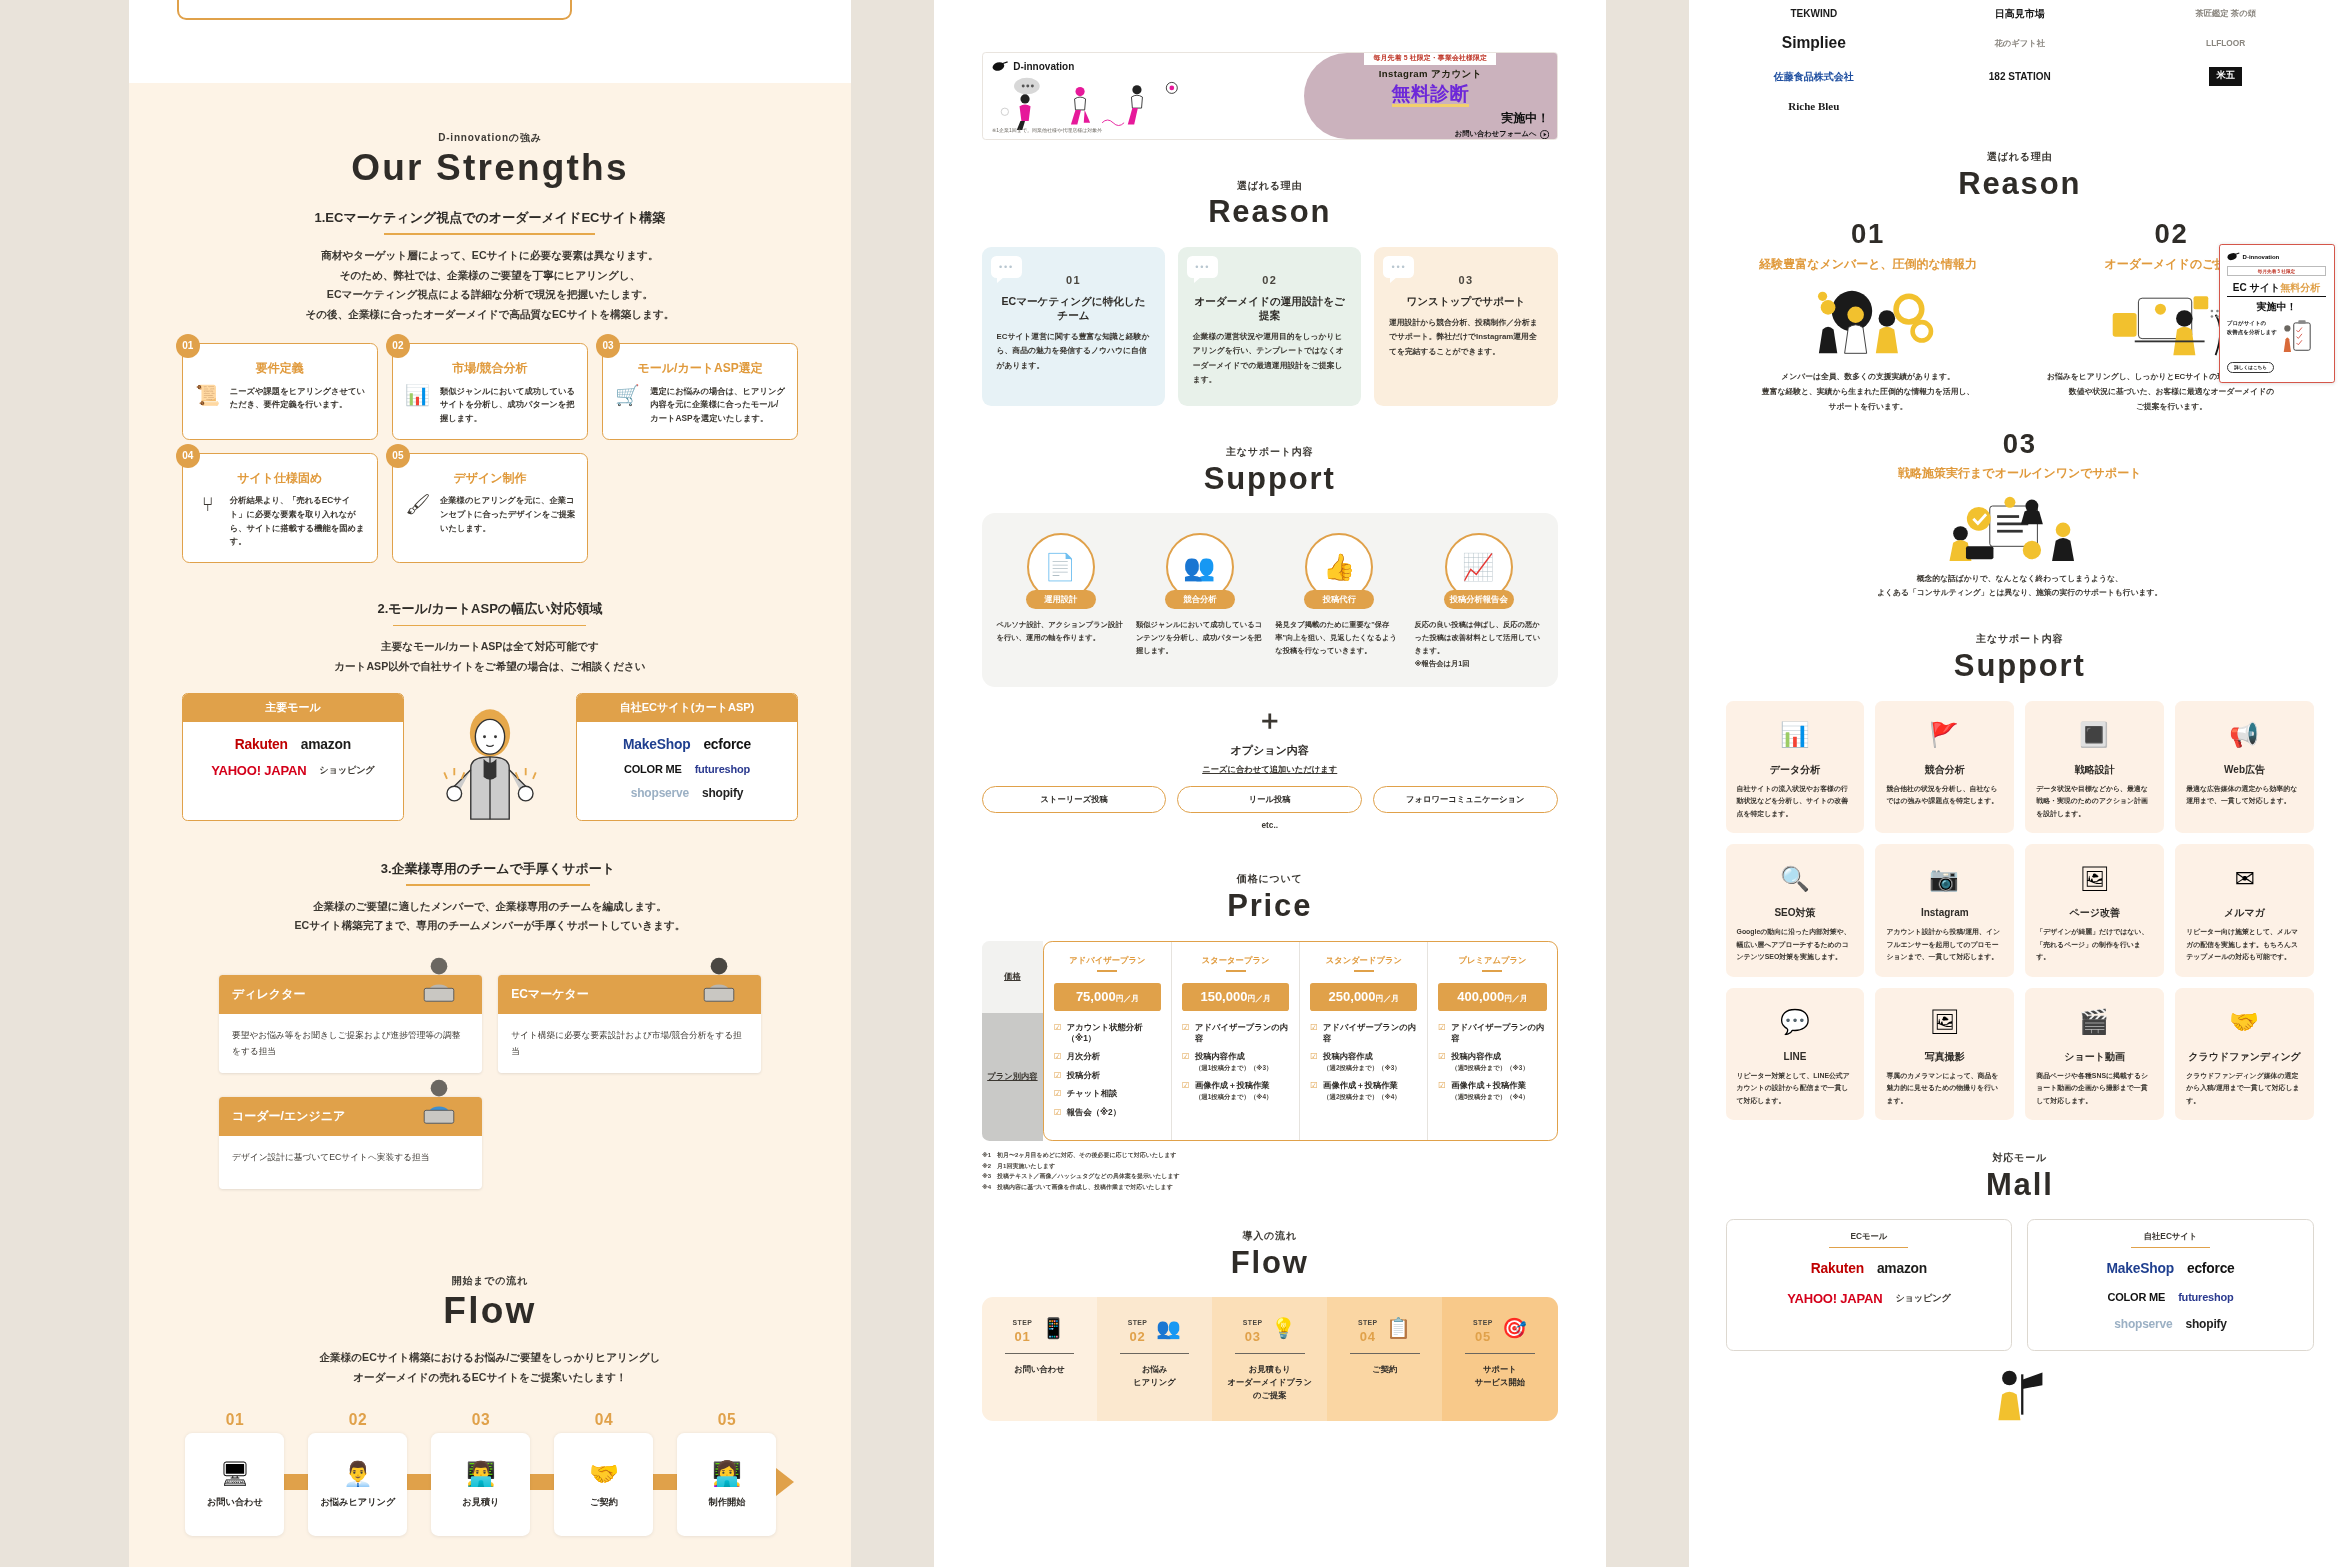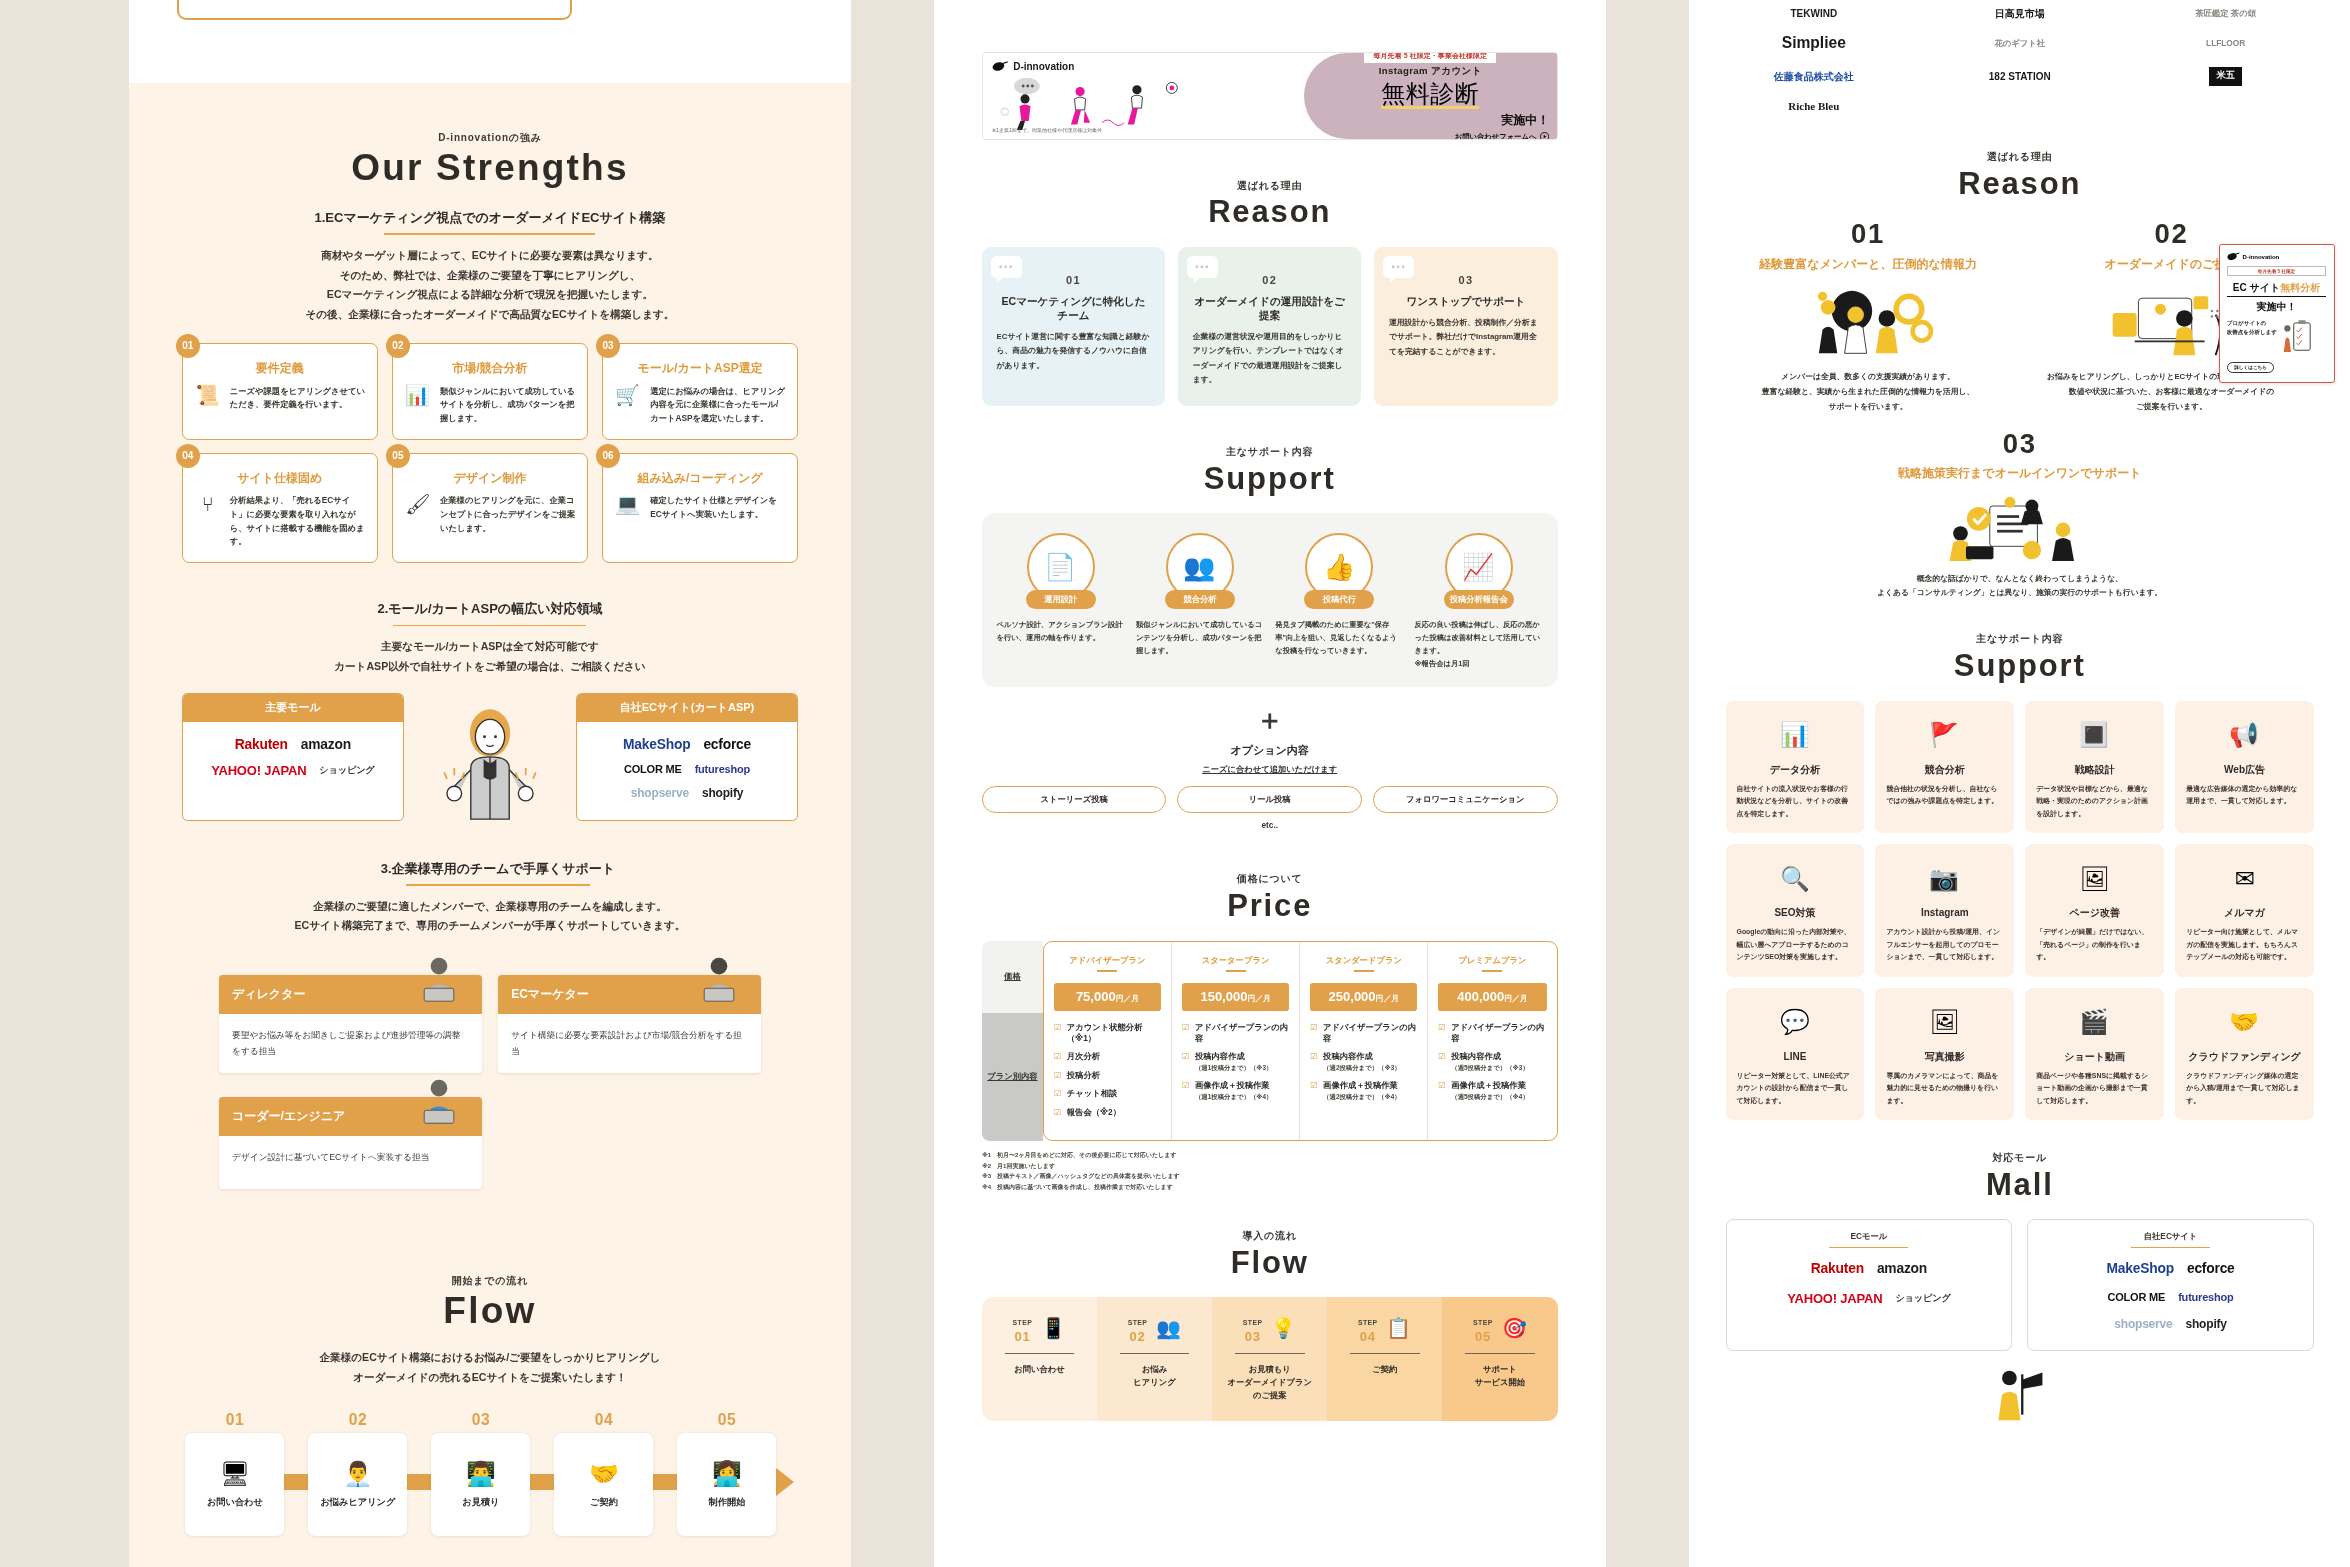--- a/index.html
+++ b/index.html
@@ -76,21 +76,21 @@
 
   
   .c2-banner { margin:35px 48px 0; border:0.9px solid #e9e4de; border-radius:3.7px; overflow:hidden; display:flex; height:88px; background:#fff;}
   .c2-banner .left { flex:1 1 56%; position:relative; padding:8.3px 9.2px; }
   .c2-banner .brand { font-size:10px; font-weight:700; color:#1a1a1a; display:flex; align-items:center; gap:4.6px;}
   .c2-banner .foot { position:absolute; left:9.2px; bottom:5.5px; font-size:5px; color:#6b6760;}
   .c2-banner .right { flex:1 1 44%; background:#cbb2bd; border-top-left-radius:73px; border-bottom-left-radius:73px;
                       display:flex; flex-direction:column; align-items:center; justify-content:center; gap:2.8px; padding:5.5px 7.3px;}
   .ribbon { background:#fff; color:#c0392b; font-size:6.9px; font-weight:700; padding:1.8px 9.2px; letter-spacing:.02em; }
   .c2-banner .ig { font-size:9.6px; font-weight:700; color:#221; letter-spacing:.04em;}
-  .c2-banner .big { font-size:24px; font-weight:400; color:#000000; letter-spacing:.02em; border-bottom:3.7px solid #f2d06b; line-height:1.05;}
+  .c2-banner .big { font-size:19px; font-weight:700; color:#6d28d9; letter-spacing:.02em; border-bottom:3.7px solid #f2d06b; line-height:1.05;}
   .c2-banner .impl { font-size:12px; font-weight:700; color:#111; align-self:flex-end; }
   .c2-banner .cta { font-size:7.3px; font-weight:700; color:#111; align-self:flex-end; display:flex; align-items:center; gap:3.7px;}
 
   .c2-sec { padding:39px 48px 0; }
   .reason3 { display:grid; grid-template-columns:repeat(3,1fr); gap:13px; margin-top:14.7px; }
   .reason-card { position:relative; border-radius:9.2px; padding:27.5px 14.7px 18.4px; min-height:129px; }
   .reason-card.b1{background:#e7f2f6;} .reason-card.b2{background:#e8f1ea;} .reason-card.b3{background:#fbeedd;}
   .reason-card .bub { position:absolute; left:9.2px; top:9.2px; width:31px; height:22px; background:#fff; border-radius:5.5px;
                       display:flex; align-items:center; justify-content:center; color:#b9c7d0; letter-spacing:1.8px; font-size:9.2px;}
   .reason-card .bub:after{content:"";position:absolute;left:6.4px;bottom:-5.5px;border-top:6.4px solid #fff;border-right:7.3px solid transparent;}
@@ -249,28 +249,20 @@
               <span class="gl">⑂</span>
             <p>分析結果より、「売れるECサイト」に必要な要素を取り入れながら、サイトに搭載する機能を固めます。</p>
             </div>
         </div>
         <div class="mini-card">
           <div class="num">05</div>
           <h4>デザイン制作</h4>
           <div class="body">
               <span class="gl">🖌</span>
             <p>企業様のヒアリングを元に、企業コンセプトに合ったデザインをご提案いたします。</p>
-            </div>
-        </div>
-        <div class="mini-card">
-          <div class="num">06</div>
-          <h4>組み込み/コーディング</h4>
-          <div class="body">
-              <span class="gl">💻</span>
-            <p>確定したサイト仕様とデザインをECサイトへ実装いたします。</p>
             </div>
         </div>
       </div>
 
       <div style="text-align:center;margin-top:37px;">
         <div style="font-size:13px;font-weight:700;color:#2f2c28;">2.モール/カートASPの幅広い対応領域</div>
         <span class="hr-underline" style="width:193px;"></span>
       </div>
       <div class="lead" style="margin-top:11px;">
         <div>主要なモール/カートASPは全て対応可能です</div>

